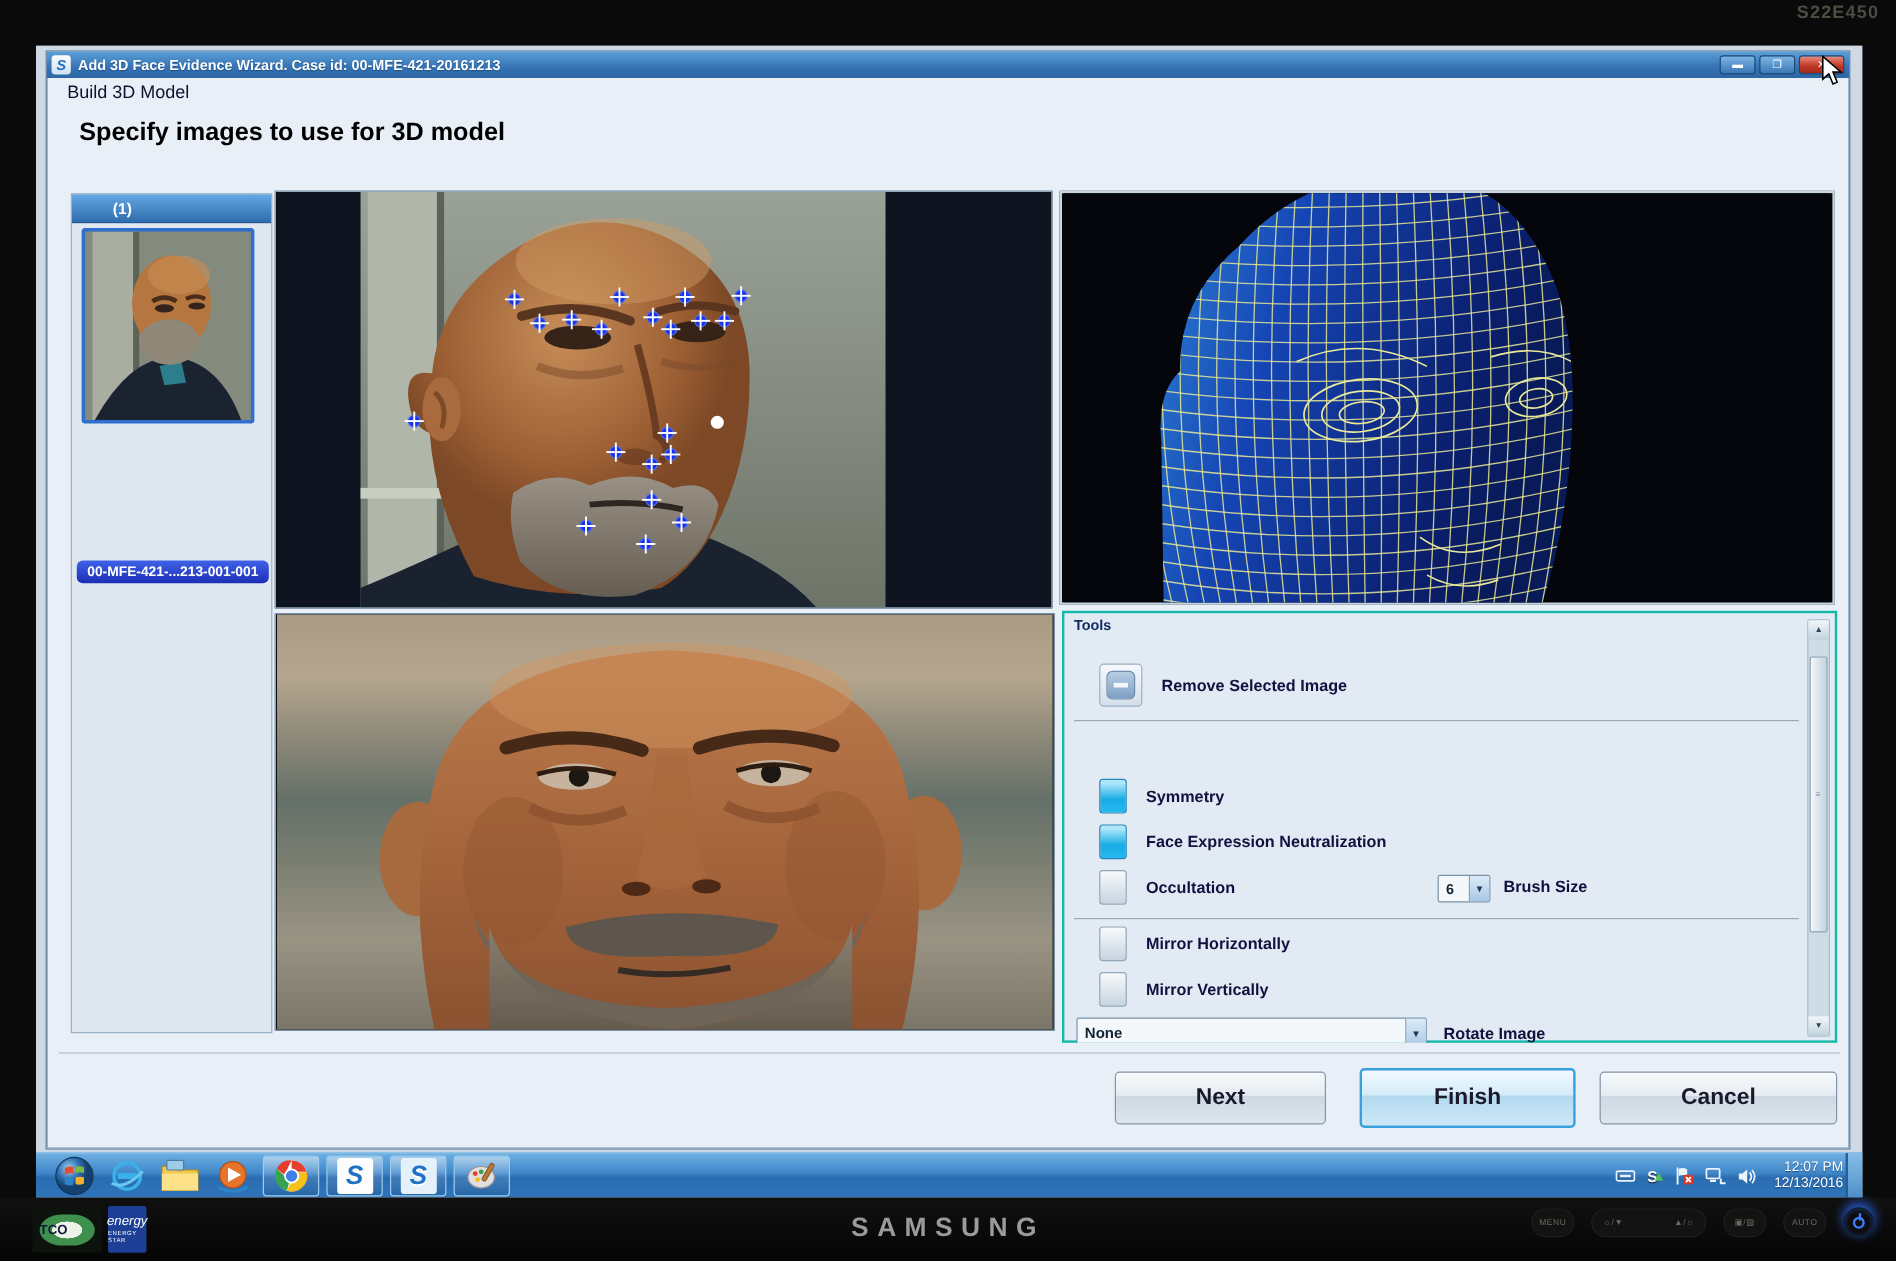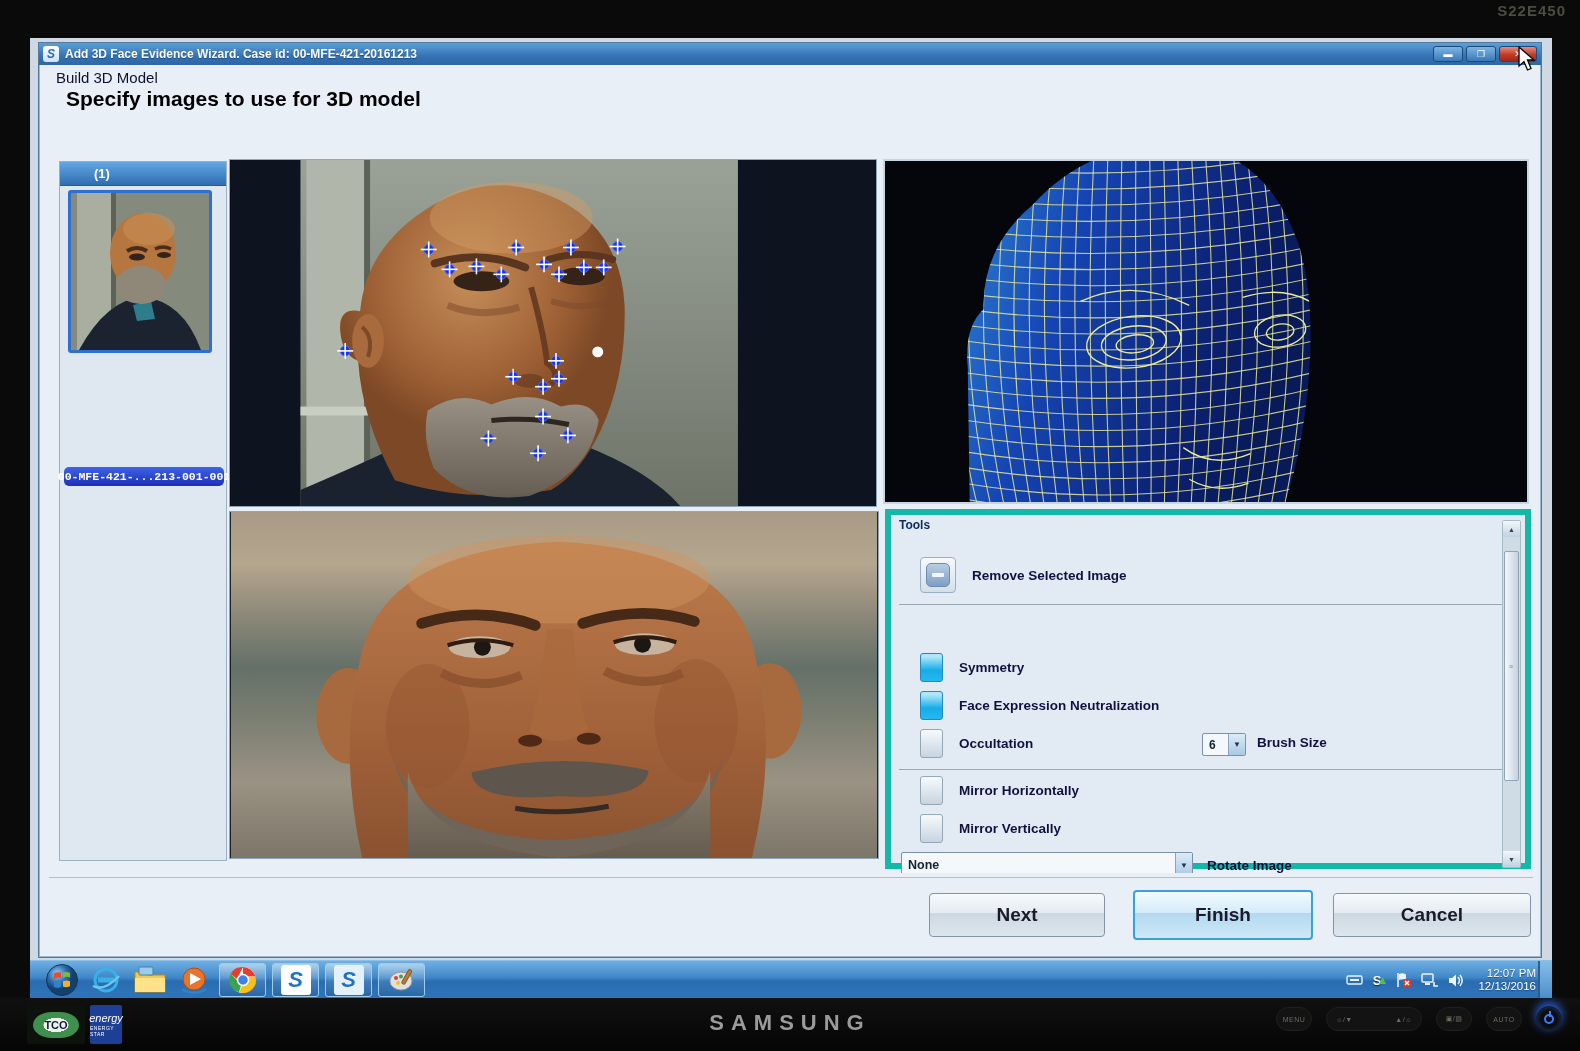--- a/index.html
+++ b/index.html
@@ -3,21 +3,21 @@
 <meta charset="utf-8">
 <style>
   html,body{margin:0;padding:0;background:#000;}
   *{box-sizing:border-box;font-family:"Liberation Sans",sans-serif;}
   #stage{position:relative;width:1580px;height:1051px;background:#0a0a0a;overflow:hidden;}
   
   #bezel-model{position:absolute;top:2px;right:14px;color:#4c4c42;font-size:15px;font-weight:bold;letter-spacing:1px;}
   #bezel-bottom{position:absolute;left:0;right:0;bottom:0;height:53px;background:linear-gradient(#101010,#050505);}
   .sticker{position:absolute;top:7px;height:39px;border-radius:2px;}
   #tco-sticker{left:27px;width:58px;background:#0d120d;display:flex;align-items:center;justify-content:center;}
-  #tco-eye{width:46px;height:26px;background:radial-gradient(ellipse at center,#eef3ea 0 38%,#3f8f4f 39% 100%);border-radius:50% / 60%;display:flex;align-items:center;justify-content:center;}
+  #tco-eye{width:46px;height:26px;background:radial-gradient(ellipse at center,#eef3ea 0 38%,#3f8f4f 39% 100%);border-radius:50% / 60%;display:flex;align-items:center;}
   #tco-eye span{font-size:11px;font-weight:bold;color:#101a40;}
   #estar-sticker{left:90px;width:32px;background:#1d3f96;display:flex;flex-direction:column;align-items:center;justify-content:center;color:#fff;}
   #estar-script{font-style:italic;font-size:11px;line-height:10px;}
   #estar-text{font-size:5px;letter-spacing:.5px;margin-top:2px;}
   #brand{position:absolute;left:0;right:0;top:12px;text-align:center;color:#9b9b9b;font-size:22px;font-weight:bold;letter-spacing:7px;}
   #osd-buttons{position:absolute;right:18px;top:8px;display:flex;align-items:center;gap:14px;}
   .osd-btn{min-width:36px;height:24px;border-radius:12px;background:#131313;border:1px solid #1f1f1f;color:#6c6c5f;font-size:7px;display:flex;align-items:center;justify-content:center;letter-spacing:.5px;}
   .osd-rocker{width:96px;display:flex;justify-content:space-between;padding:0 9px;}
   #power-btn{width:26px;height:26px;border-radius:50%;background:#0e0e0e;border:1px solid #123;box-shadow:0 -4px 10px rgba(45,110,255,.85), inset 0 0 4px rgba(45,110,255,.5);display:flex;align-items:center;justify-content:center;}
   #power-glyph{position:relative;width:10px;height:10px;border:2px solid #3d7dff;border-radius:50%;}
@@ -28,33 +28,33 @@
   #win{position:absolute;left:8px;top:4px;width:1504px;height:916px;background:#e9eff7;border:1px solid #57789a;box-shadow:0 0 0 1px #9ab4cc inset;}
   #titlebar{position:absolute;left:0;top:0;right:0;height:22px;background:linear-gradient(#5b9fd8,#3573b4 60%,#2d66a4);display:flex;align-items:center;padding:0 4px;}
   #title-icon{width:16px;height:16px;background:linear-gradient(#fdfdfd,#cfe2f2);border-radius:3px;margin-right:6px;display:flex;align-items:center;justify-content:center;font-weight:bold;font-size:12px;color:#1f6fc0;font-style:italic;}
   #title-text{color:#fff;font-size:12px;font-weight:bold;text-shadow:0 1px 1px #1a4a7a;flex:1;white-space:nowrap;overflow:hidden;}
   .cap-btn{width:30px;height:16px;margin-left:3px;border-radius:3px;border:1px solid #1c4a78;display:flex;align-items:center;justify-content:center;color:#fff;font-size:9px;line-height:1;}
   .cap-blue{background:linear-gradient(#7db4e4,#3a79b6);}
   #close-btn{background:linear-gradient(#e88b7a,#c23b28 55%,#a22718);width:38px;}
   #cursor{position:absolute;z-index:60;pointer-events:none;}
   
   #step-title{position:absolute;left:17px;top:26px;font-size:15px;color:#10102e;}
-  #instruction{position:absolute;left:27px;top:44px;font-size:21px;font-weight:bold;color:#000;}
+  #instruction{position:absolute;left:27px;top:56px;font-size:21px;font-weight:bold;color:#000;}
   
   .panel{position:absolute;border:1px solid #8fa6ba;background:#0c1118;}
   #thumb-panel{left:20px;top:118px;width:168px;height:700px;background:#dfe8f1;border-color:#9ab0c4;}
   #thumb-header{position:absolute;left:0;top:0;right:0;height:24px;background:linear-gradient(#63a7e2,#2f6db0);color:#fff;font-size:13px;font-weight:bold;display:flex;align-items:center;padding-left:34px;border-bottom:1px solid #265a93;}
   #thumb-img{position:absolute;left:8px;top:28px;width:144px;height:163px;border:3px solid #2f6fd0;border-radius:3px;overflow:hidden;background:#7d8478;}
-  #thumb-label{position:absolute;left:4px;top:305px;width:160px;height:19px;background:linear-gradient(#3f62e8,#1b2fb6);border-radius:5px;color:#fff;font-size:11.5px;font-weight:bold;display:flex;align-items:center;justify-content:center;white-space:nowrap;font-family:Liberation Mono, monospace;}
+  #thumb-label{position:absolute;left:4px;top:305px;width:160px;height:19px;background:linear-gradient(#3f62e8,#1b2fb6);border-radius:5px;color:#fff;font-size:11.5px;font-weight:bold;display:flex;align-items:center;justify-content:center;white-space:nowrap;}
   #profile-panel{left:190px;top:116px;width:648px;height:348px;}
   #wire-panel{left:844px;top:116px;width:646px;height:345px;border:2px solid #c8d6e2;background:#04060b;}
   #frontal-panel{left:190px;top:468px;width:650px;height:348px;}
   .panel svg{display:block;}
   
-  #tools{position:absolute;left:846px;top:466px;width:646px;height:360px;background:#e2ebf3;border:6px solid #14b8a6;}
+  #tools{position:absolute;left:846px;top:466px;width:646px;height:360px;background:#e2ebf3;border:2px solid #14b8a6;}
   #tools-title{position:absolute;left:8px;top:3px;font-size:12px;font-weight:bold;color:#0f2a5e;}
   #tools-scroll{position:absolute;left:0;top:0;width:620px;height:358px;overflow:hidden;}
   .tool-row{position:absolute;left:10px;display:flex;align-items:center;padding-left:19px;}
   #remove-row{top:42px;}
   #remove-btn{width:36px;height:36px;border:1px solid #9ab0c2;border-radius:4px;background:linear-gradient(#f6f9fc,#d4dfe9);display:flex;align-items:center;justify-content:center;}
   #remove-glyph{width:24px;height:24px;border-radius:5px;background:linear-gradient(#b9cde2,#7d9fc4);border:1px solid #6d8cae;display:flex;align-items:center;justify-content:center;}
   #remove-glyph:after{content:"";width:12px;height:4px;background:#f2f6fa;border-radius:1px;}
   .tool-label{margin-left:16px;font-size:13.5px;font-weight:bold;color:#111140;}
   .sep{position:absolute;left:8px;width:604px;height:1px;background:#9aa8b4;}
   #sep1{top:89px;}

